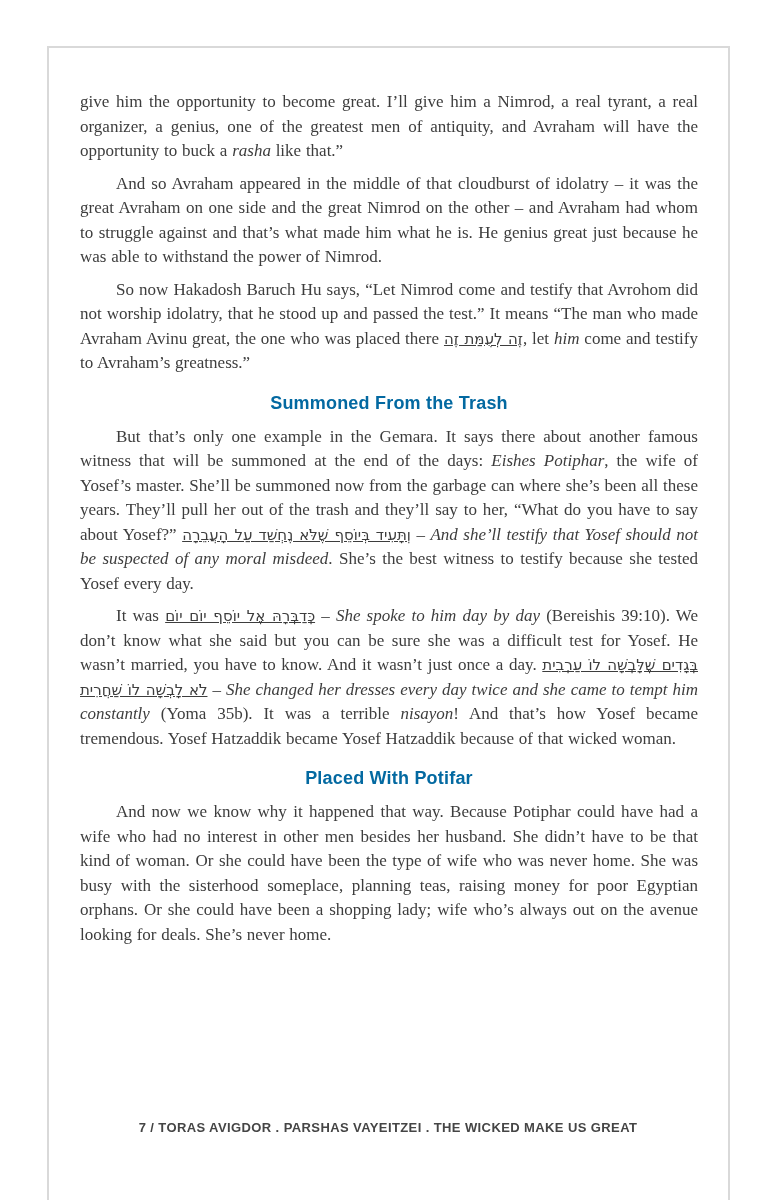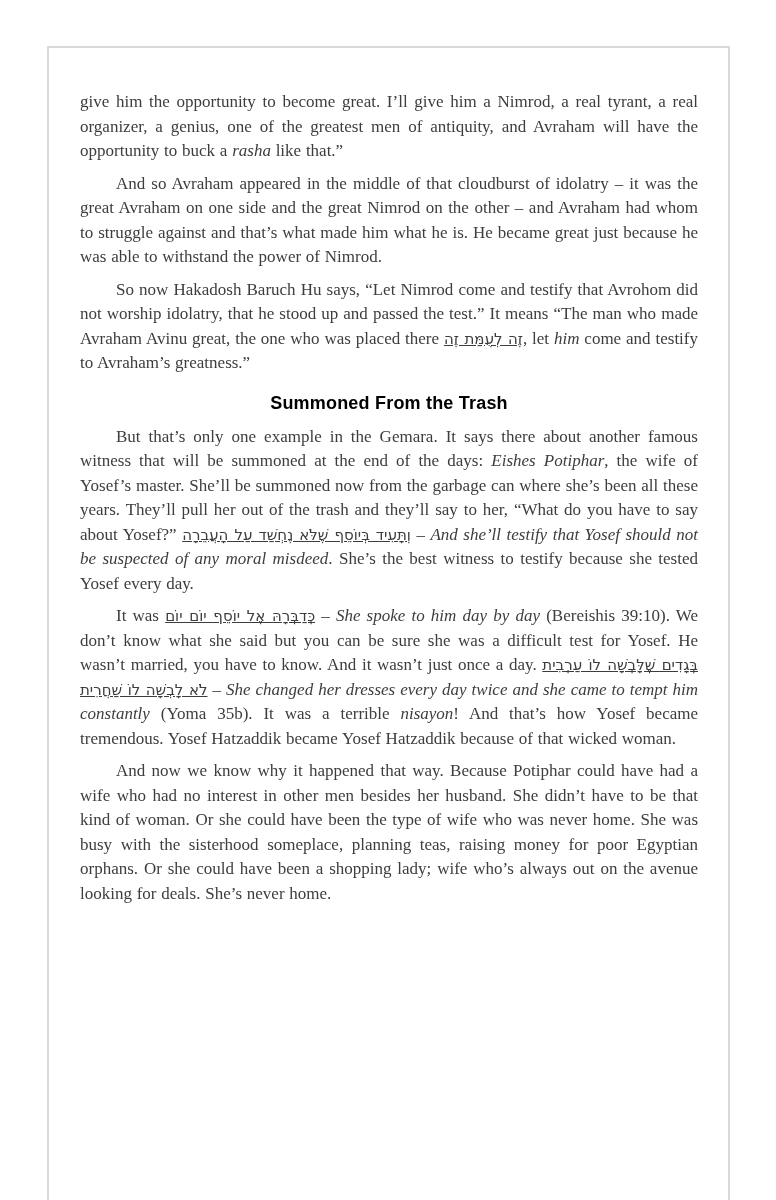--- a/index.html
+++ b/index.html
@@ -46,21 +46,21 @@
     font-size: 15px;
     font-style: normal;
     text-decoration: underline;
   }
   .heading {
     font-family: "Liberation Sans", sans-serif;
     font-weight: bold;
     font-size: 18px;
     line-height: 22px;
     text-align: center;
-    color: #000000;
+    color: #0369a1;
     margin: 16px 0 11px 0;
     letter-spacing: 0.2px;
   }
   .footer {
     position: absolute;
     left: 0;
     top: 1120px;
     width: 776px;
     text-align: center;
     font-family: "Liberation Sans", sans-serif;
@@ -70,21 +70,25 @@
     color: #454545;
   }
 </style>
 </head>
 <body>
 
 <div class="page">
   <div class="frame">
     <div class="content" id="article">
         <p class="para"><span class="seg-r">give him the opportunity to become great. I’ll give him a Nimrod, a real tyrant, a real organizer, a genius, one of the greatest men of antiquity, and Avraham will have the opportunity to buck a </span><span class="seg-i">rasha</span><span class="seg-r"> like that.”</span></p>
-        <p class="para indent"><span class="seg-r">And so Avraham appeared in the middle of that cloudburst of idolatry – it was the great Avraham on one side and the great Nimrod on the other – and Avraham had whom to struggle against and that’s what made him what he is. He became great just because he was able to withstand the power of Nimrod.</span></p>
+        <p class="para indent"><span class="seg-r">And so Avraham appeared in the middle of that cloudburst of idolatry – it was the great Avraham on one side and the great Nimrod on the other – and Avraham had whom to struggle against and that’s what made him what he is. He genius great just because he was able to withstand the power of Nimrod.</span></p>
         <p class="para indent"><span class="seg-r">So now Hakadosh Baruch Hu says, “Let Nimrod come and testify that Avrohom did not worship idolatry, that he stood up and passed the test.” It means “The man who made Avraham Avinu great, the one who was placed there </span><span class="seg-h">זֶה לְעֻמַּת זֶה</span><span class="seg-r">, let </span><span class="seg-i">him</span><span class="seg-r"> come and testify to Avraham’s greatness.”</span></p>
         <h2 class="heading">Summoned From the Trash</h2>
         <p class="para indent"><span class="seg-r">But that’s only one example in the Gemara. It says there about another famous witness that will be summoned at the end of the days: </span><span class="seg-i">Eishes Potiphar</span><span class="seg-r">, the wife of Yosef’s master. She’ll be summoned now from the garbage can where she’s been all these years. They’ll pull her out of the trash and they’ll say to her, “What do you have to say about Yosef?” </span><span class="seg-h">וְתָּעִיד בְּיוֹסֵף שֶׁלֹּא נֶחְשַׁד עַל הָעֲבֵרָה</span><span class="seg-r"> – </span><span class="seg-i">And she’ll testify that Yosef should not be suspected of any moral misdeed</span><span class="seg-r">. She’s the best witness to testify because she tested Yosef every day.</span></p>
         <p class="para indent"><span class="seg-r">It was </span><span class="seg-h">כְּדַבְּרָהּ אֶל יוֹסֵף יוֹם יוֹם</span><span class="seg-r"> – </span><span class="seg-i">She spoke to him day by day</span><span class="seg-r"> (Bereishis 39:10). We don’t know what she said but you can be sure she was a difficult test for Yosef. He wasn’t married, you have to know. And it wasn’t just once a day. </span><span class="seg-h">בְּגָדִים שֶׁלָּבְשָׁה לוֹ עַרְבִית לֹא לָבְשָׁה לוֹ שַׁחֲרִית</span><span class="seg-r"> – </span><span class="seg-i">She changed her dresses every day twice and she came to tempt him constantly</span><span class="seg-r"> (Yoma 35b). It was a terrible </span><span class="seg-i">nisayon</span><span class="seg-r">! And that’s how Yosef became tremendous. Yosef Hatzaddik became Yosef Hatzaddik because of that wicked woman.</span></p>
+        <h2 class="heading">Placed With Potifar</h2>
         <p class="para indent"><span class="seg-r">And now we know why it happened that way. Because Potiphar could have had a wife who had no interest in other men besides her husband. She didn’t have to be that kind of woman. Or she could have been the type of wife who was never home. She was busy with the sisterhood someplace, planning teas, raising money for poor Egyptian orphans. Or she could have been a shopping lady; wife who’s always out on the avenue looking for deals. She’s never home.</span></p>
       </div>
+  </div>
+  <div class="footer">
+    <span>7 / TORAS AVIGDOR . PARSHAS VAYEITZEI . THE WICKED MAKE US GREAT</span>
   </div>
 </div>
 
 </body></html>

